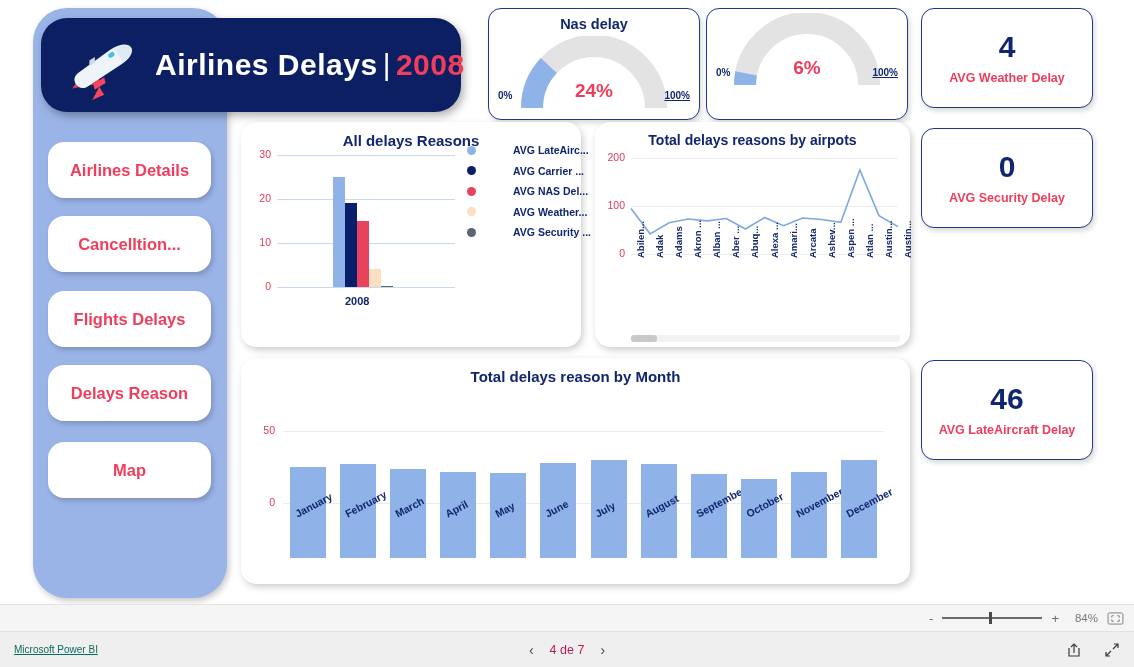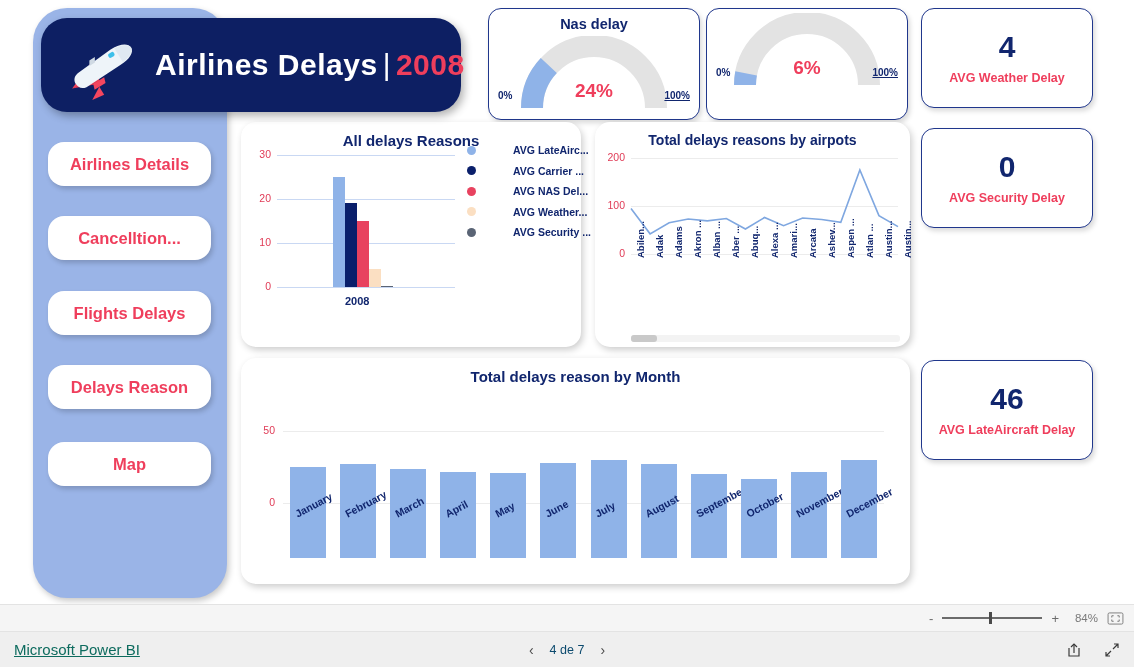--- a/index.html
+++ b/index.html
@@ -53,21 +53,21 @@
     font-weight: bold;
     letter-spacing: .5px;
     white-space: nowrap;
   }
   #title-text .sep { color: #ffffff; font-weight: normal; margin: 0 5px; }
   #title-text .yr { color: #ef3e5c; }
 
   .side-btn {
     position: absolute;
     left: 48px;
-    width: 163px; height: 44px;
+    width: 163px; height: 56px;
     background: #ffffff;
     border-radius: 16px;
     box-shadow: 2px 3px 5px rgba(0,0,0,.18);
     display: flex; align-items: center; justify-content: center;
     color: #ef3e5c;
     font-size: 16.5px;
     font-weight: bold;
     z-index: 5;
     cursor: pointer;
   }
@@ -232,30 +232,30 @@
 
   #statusbar {
     position: absolute; left: 0; top: 632px;
     width: 1134px; height: 35px;
     background: #efefef;
     display: flex; align-items: center;
     padding: 0 14px;
   }
   #pbi-link {
     color: #0d6b5e;
-    font-size: 15px;
+    font-size: 10px;
     text-decoration: underline;
     cursor: pointer;
   }
   #pager {
     position: absolute; left: 50%; transform: translateX(-50%);
     display: flex; align-items: center; gap: 16px;
   }
   .chev { color: #4a4a4a; font-size: 14px; cursor: pointer; }
-  #pager-label { color: #0c4a6e; font-size: 12.5px; }
+  #pager-label { color: #be185d; font-size: 12.5px; }
   #status-right {
     position: absolute; right: 14px;
     display: flex; align-items: center; gap: 22px;
   }
   .sb-icon { width: 16px; height: 16px; cursor: pointer; }
 </style>
 </head>
 <body>
 
 <div id="canvas">

